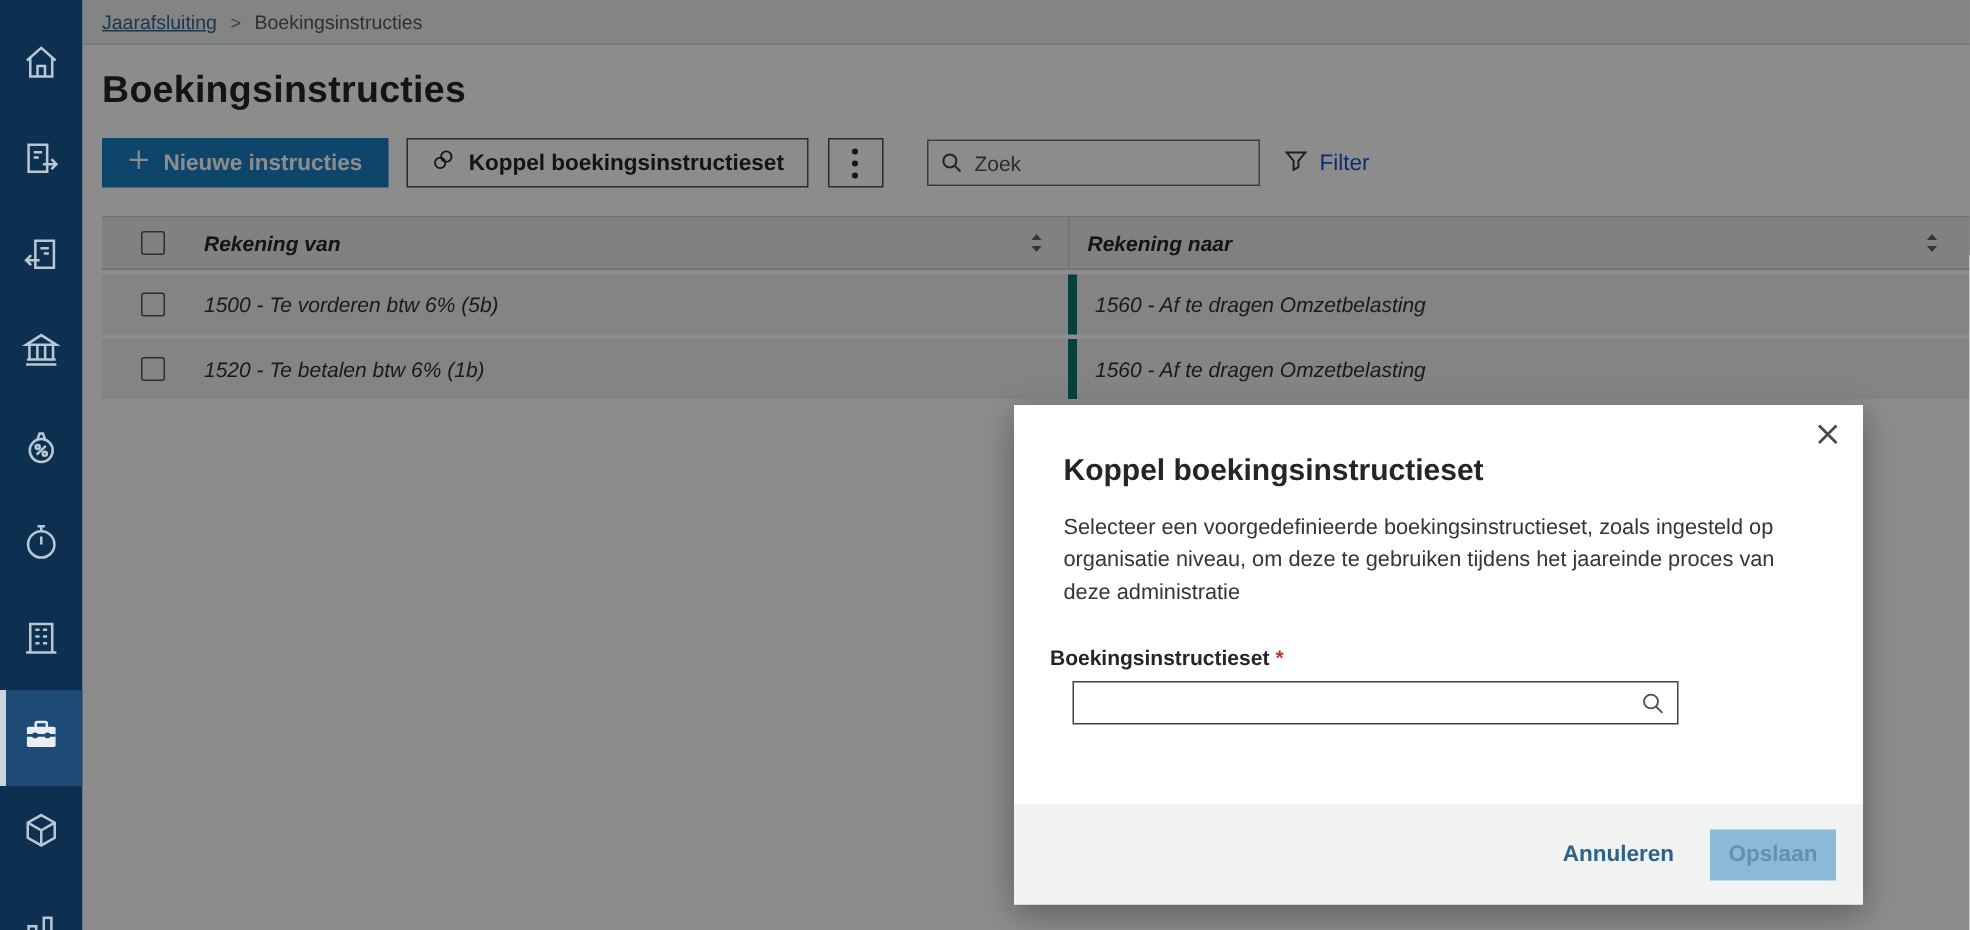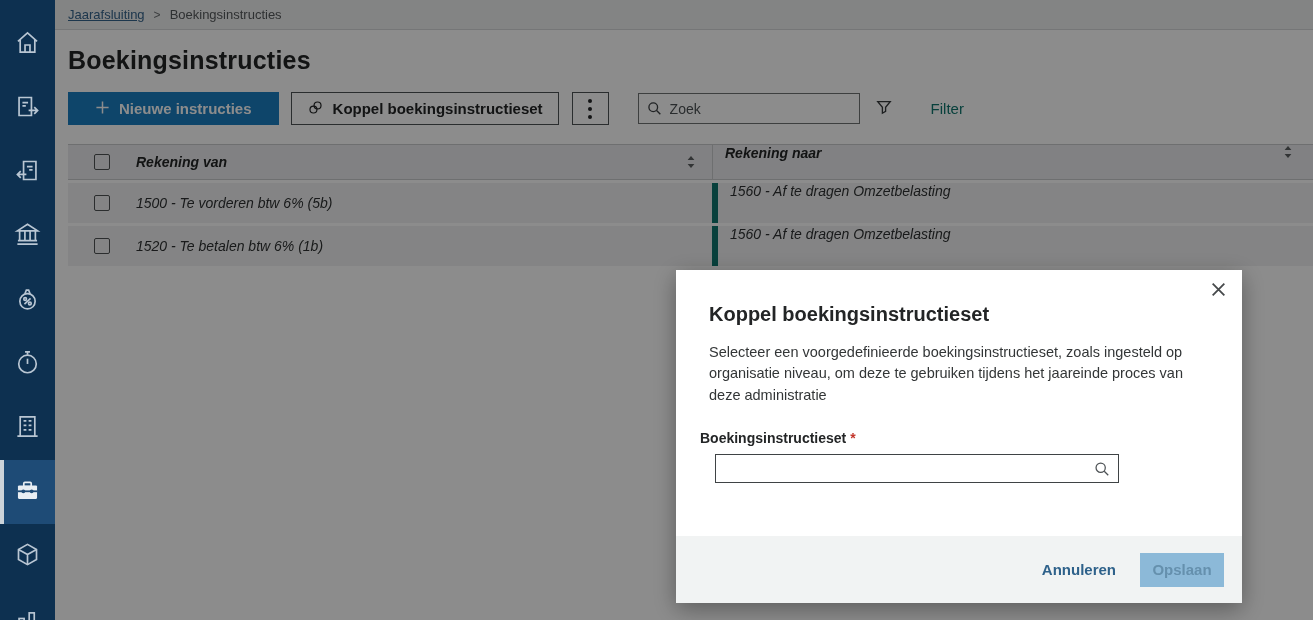--- a/index.html
+++ b/index.html
@@ -23,52 +23,52 @@
   .crumb-sep { margin: 0 9px; color: #6e7275; font-size: 12px; }
   .crumb-current { color: #55595b; }
 
   .content { padding: 16px 0 0 13px; }
   .page-title { font-size: 25px; font-weight: 700; color: #232526; letter-spacing: .2px; }
 
   .toolbar { display: flex; align-items: center; margin-top: 17px; height: 33px; }
   .btn { display: inline-flex; align-items: center; justify-content: center;
     height: 33px; font-size: 15px; cursor: pointer; border: none; background: none;
     font-family: inherit; }
-  .btn-primary { background: #1b7ec2; color: #fff; font-weight: 700; padding: 0 27px; }
+  .btn-primary { background: #1b7ec2; color: #fff; font-weight: 700; padding: 0 17px; }
   .btn-primary svg { margin-right: 9px; }
   .btn-secondary { border: 1px solid #4e5254; color: #232526; font-weight: 700;
     padding: 0 15px; margin-left: 12px; background: transparent; }
   .btn-secondary svg { margin-right: 9px; }
   .btn-kebab { border: 1px solid #4e5254; width: 37px; margin-left: 13px;
     flex-direction: column; }
   .btn-kebab i { width: 4px; height: 4px; border-radius: 50%; background: #232526;
     display: block; margin: 2px 0; }
   .search-wrap { position: relative; margin-left: 29px; border-radius: 15px; }
   .search-wrap svg { position: absolute; left: 9px; top: 8px; color: #3c4043; }
   .search-input { width: 222px; height: 31px; border: 1px solid #6f7374;
     background: #fff; padding: 0 8px 0 31px; font-size: 14px; color: #232526;
     font-family: inherit; }
   .search-input::placeholder { color: #4c5154; opacity: 1; }
-  .btn-filter { margin-left: 16px; color: #0f766e; font-size: 15px; gap: 31px; }
+  .btn-filter { margin-left: 16px; color: #1d4ed8; font-size: 15px; }
   .btn-filter svg { margin-right: 8px; color: #35393b; }
 
   
   .table { margin-top: 19px; border-top: 1px solid #c9cbcc; font-style: italic; }
   .t-head, .t-row { display: grid; grid-template-columns: 68px 576px 1fr;
     align-items: center; }
   .t-head { height: 35px; background: #ececee; border-bottom: 1px solid #c9cbcc;
     font-weight: 700; font-size: 14px; color: #232526; }
   .t-row { height: 40px; background: #f1f1f2; margin-top: 3px; font-size: 14px;
     color: #2e3132; cursor: default; }
   .t-check { display: flex; justify-content: center; }
   .checkbox { width: 16px; height: 16px; border: 1px solid #4f5354; border-radius: 2px;
     background: transparent; cursor: pointer; }
   .t-col1 { display: flex; align-items: center; justify-content: space-between;
     padding-right: 16px; height: 100%; }
-  .t-col2 { display: flex; justify-content: space-between;
+  .t-col2 { display: flex; align-items: center; justify-content: space-between;
     border-left: 1px solid #c9cbcc; padding-left: 12px; padding-right: 20px; height: 100%; }
   .t-row .t-col2 { border-left: 6px solid #0f766e; }
   .sort { color: #5c6062; display: inline-flex; flex-direction: column; line-height: 0; }
 
   
   .overlay { position: fixed; left: 55px; top: 0; right: 0; bottom: 0;
     background: rgba(0,0,0,0.45); z-index: 40; }
   .modal { position: fixed; left: 676px; top: 270px; width: 566px; height: 333px;
     background: #fff; z-index: 50; box-shadow: 0 6px 22px rgba(0,0,0,0.35); }
   .modal-close { position: absolute; top: 10px; right: 13px; width: 22px; height: 22px;

